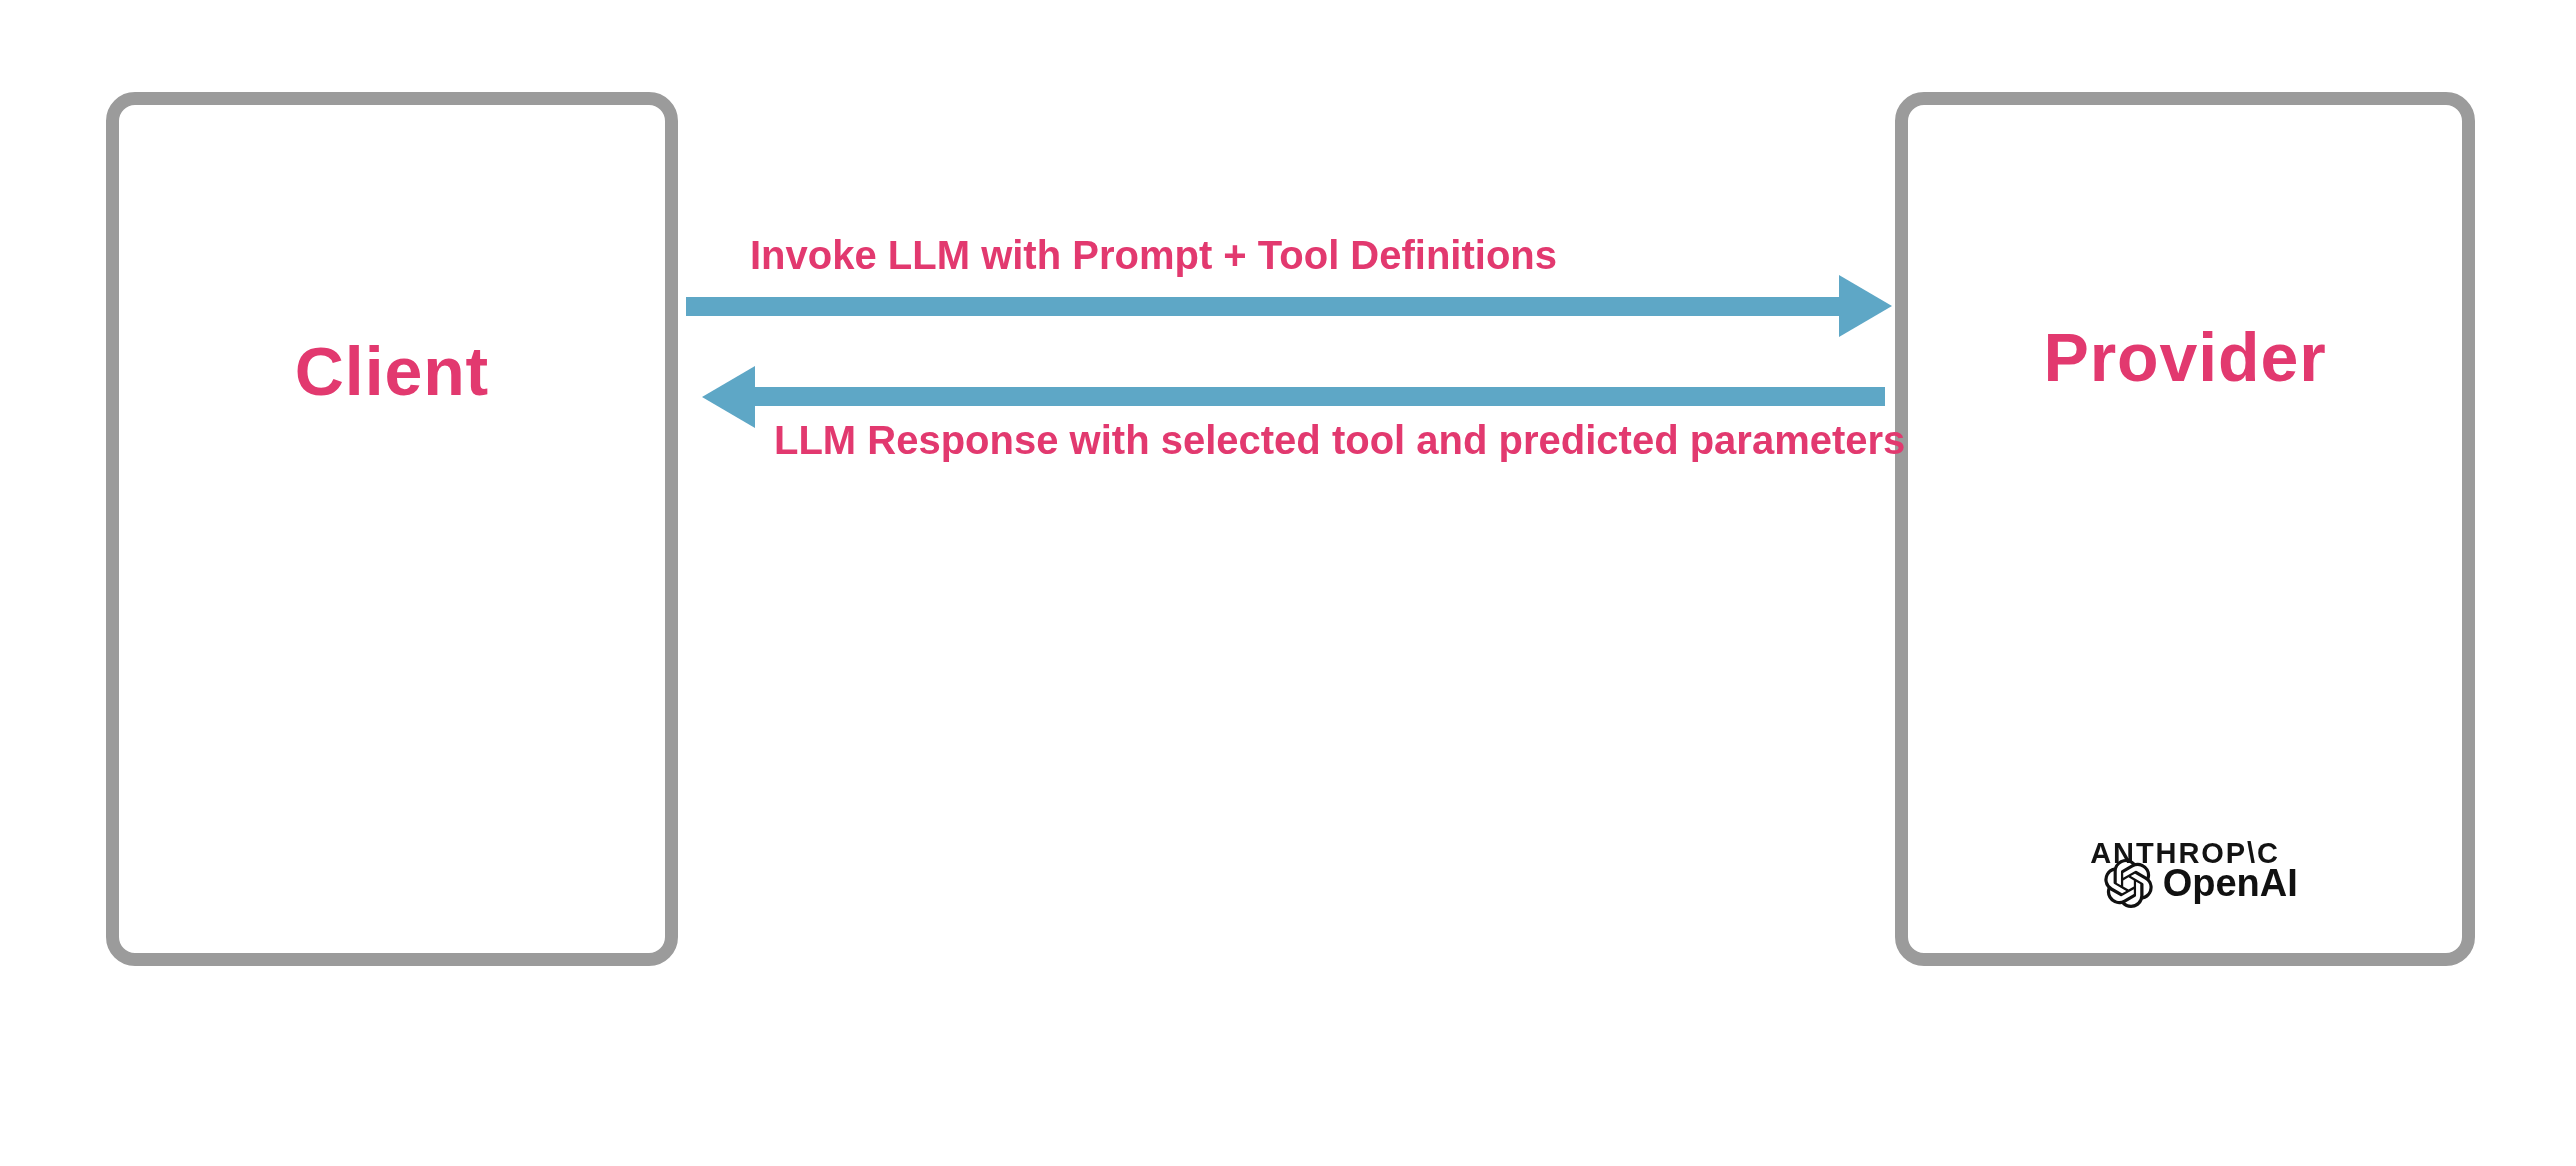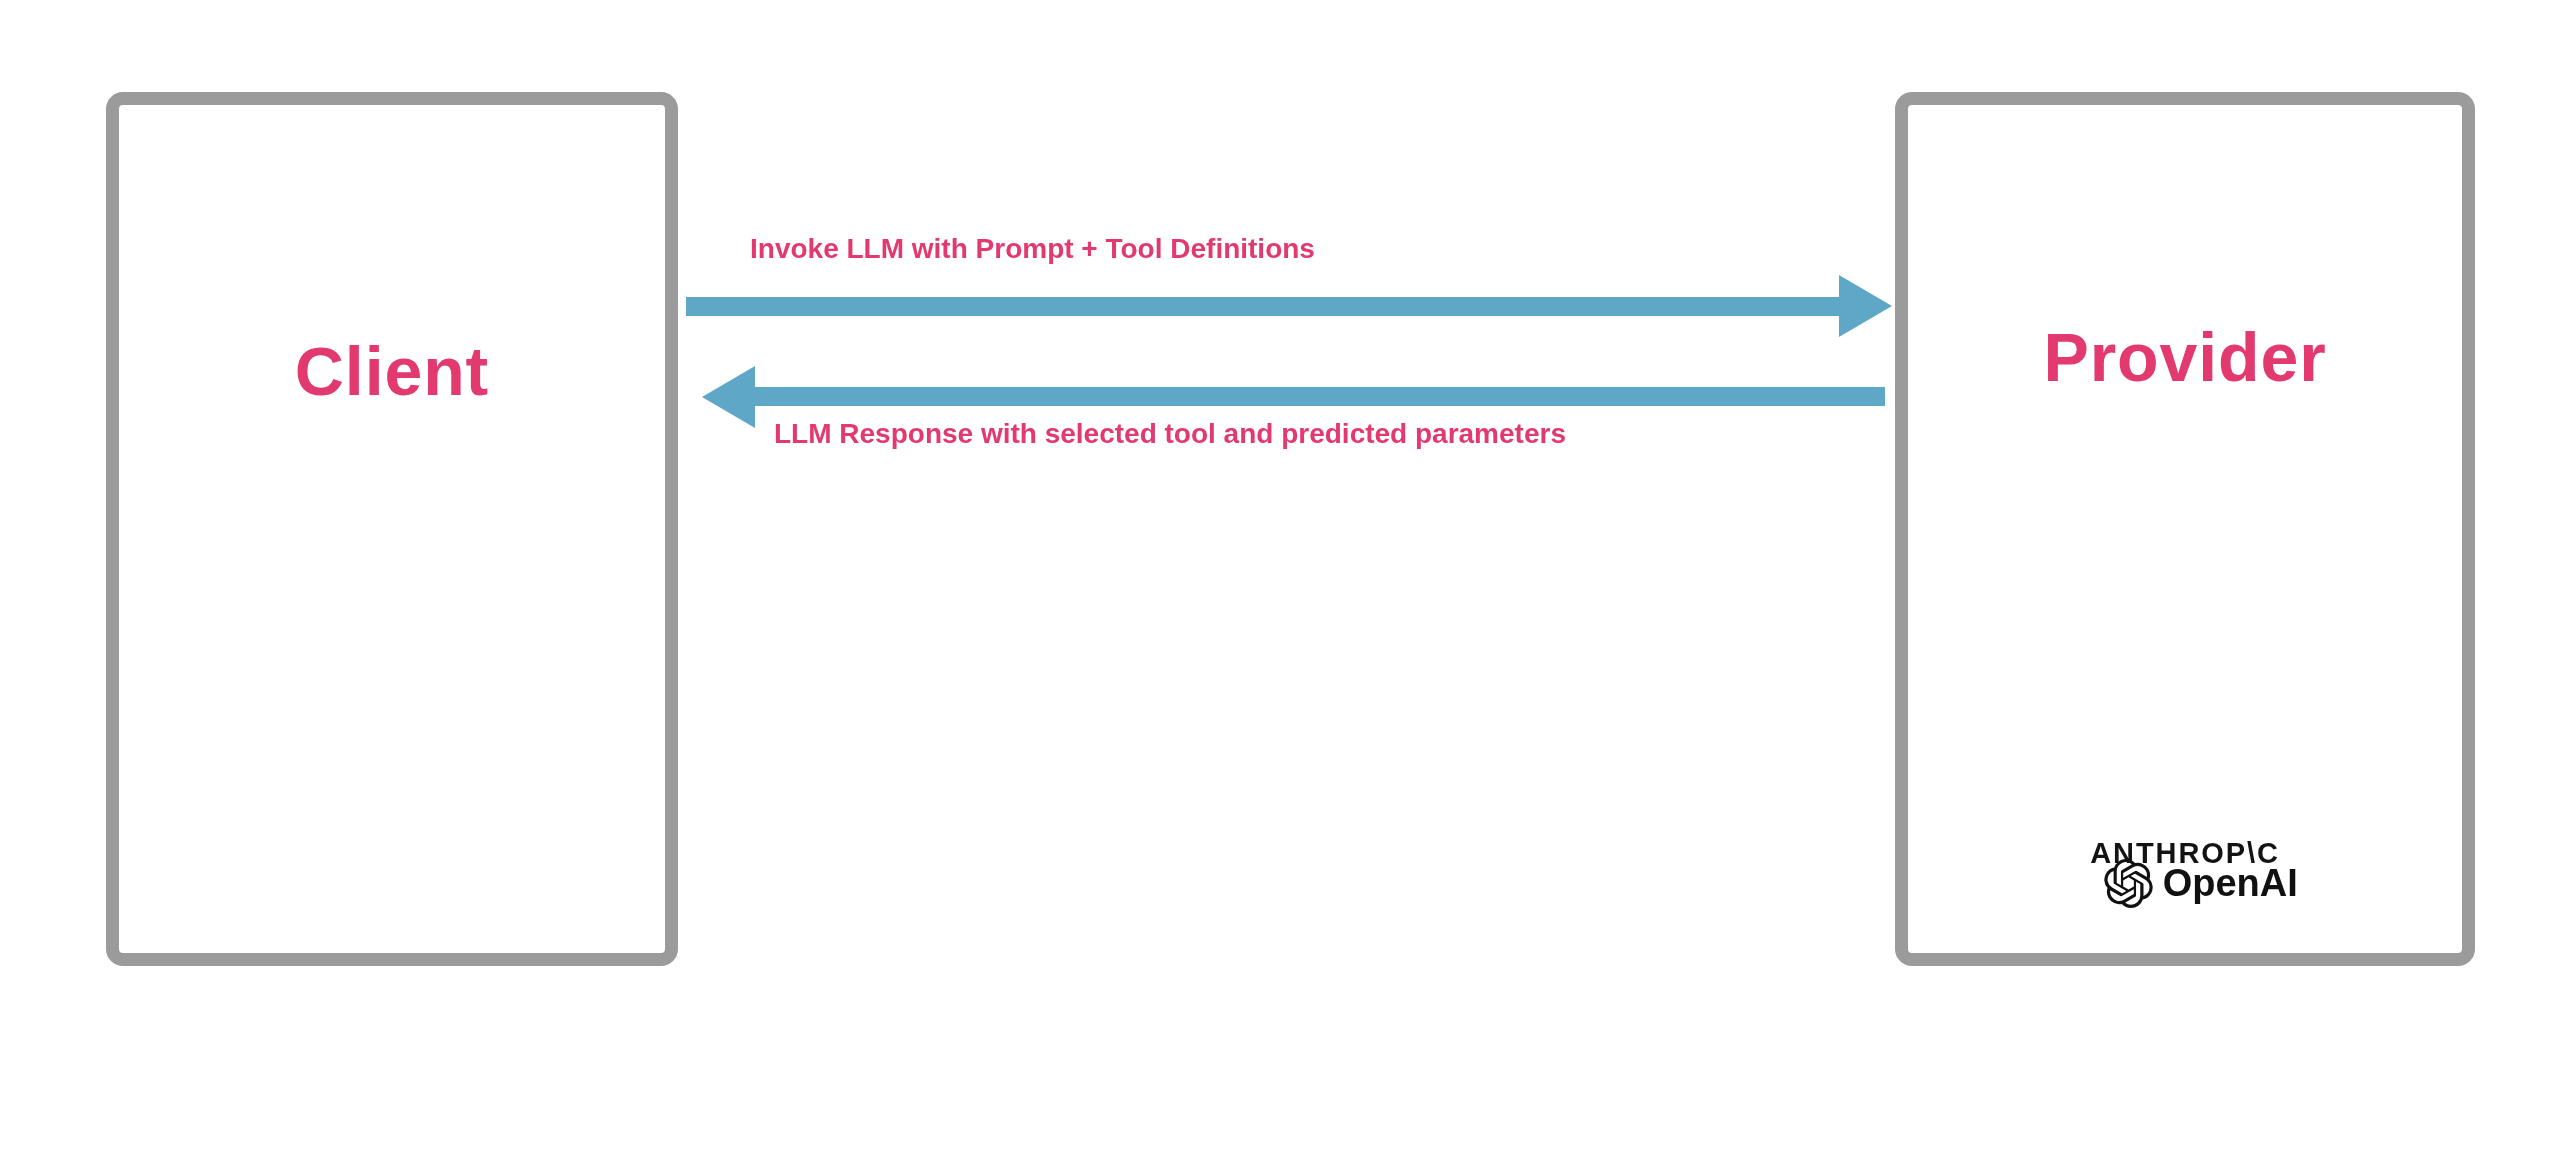--- a/index.html
+++ b/index.html
@@ -13,21 +13,21 @@
     width: 2576px;
     height: 1166px;
     background: #ffffff;
     overflow: hidden;
   }
 
   
   .box {
     position: absolute;
     border: 13px solid #9b9b9b;
-    border-radius: 17px;
+    border-radius: 29px;
     background: #ffffff;
     box-sizing: border-box;
   }
   .box-client {
     left: 106px;
     top: 92px;
     width: 572px;
     height: 874px;
   }
   .box-provider {
@@ -68,21 +68,21 @@
 
   #request-shaft  { left: 686px;  top: 297px; width: 1155px; }
   #request-head   { left: 1839px; top: 275px; }
   #response-shaft { left: 754px;  top: 387px; width: 1131px; }
   #response-head  { left: 702px;  top: 366px; }
 
   .arrow-label {
     position: absolute;
     color: #e2396f;
     font-weight: 700;
-    font-size: 28px;
+    font-size: 40px;
     white-space: nowrap;
   }
   #request-label  { left: 750px; top: 233px; }
   #response-label { left: 774px; top: 418px; }
 
   
   .logo-anthropic {
     position: absolute;
     left: 0;
     top: 688px;

